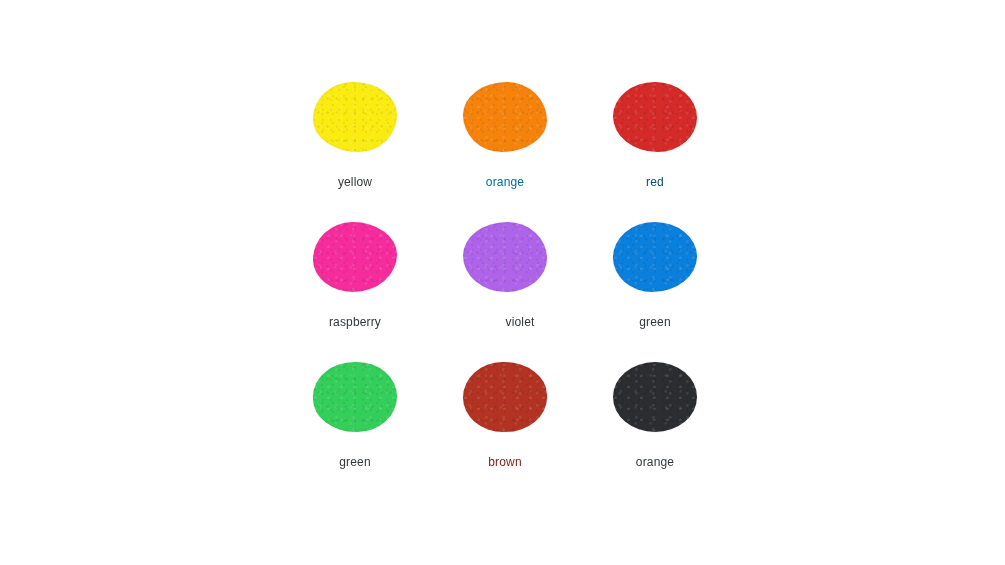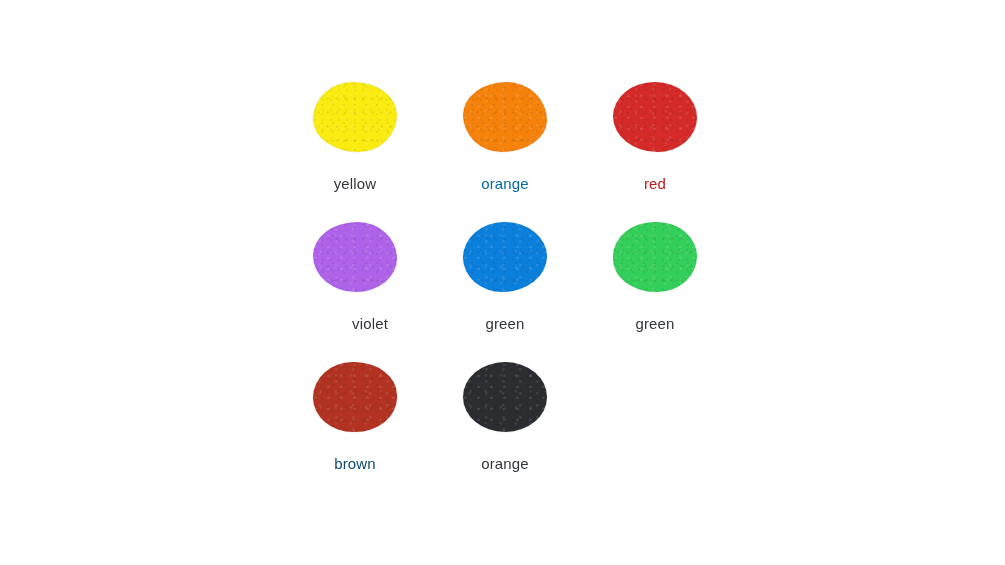--- a/index.html
+++ b/index.html
@@ -90,21 +90,21 @@
     content: "";
     position: absolute;
     inset: -1px;
     border-radius: inherit;
     box-shadow: inset 0 0 3px 1px rgba(0,0,0,0.05);
     pointer-events: none;
   }
 
   .swatch-label {
     margin-top: 20px;
-    font-size: 15px;
+    font-size: 12px;
     line-height: 1;
     letter-spacing: 0.15px;
     color: #33363a;
     text-align: right;
     white-space: nowrap;
   }
 </style>
 </head>
 <body style="background: rgb(255, 255, 255);">
 
@@ -121,23 +121,29 @@
     <div class="blob-wrap">
       <div class="blob s1" style="background-color: rgb(245, 130, 11);"></div>
     </div>
     <div class="swatch-label" style="color: #0369a1; margin-top: 20px;">orange</div>
   </div>
 
   <div class="swatch-cell">
     <div class="blob-wrap">
       <div class="blob s2" style="background-color: rgb(212, 42, 40);"></div>
     </div>
-    <div class="swatch-label" style="color: #b91c1c;">red</div>
+    <div class="swatch-label" style="color: #0c4a6e;">red</div>
   </div>
 
+  <div class="swatch-cell">
+    <div class="blob-wrap">
+      <div class="blob s3" style="background-color: rgb(246, 44, 156);"></div>
+    </div>
+    <div class="swatch-label" style="color: rgb(51, 54, 58);">raspberry</div>
+  </div>
 
   <div class="swatch-cell">
     <div class="blob-wrap">
       <div class="blob s4" style="background-color: rgb(174, 99, 232);"></div>
     </div>
     <div class="swatch-label" style="color: rgb(51, 54, 58); margin-left: 30px;">violet</div>
   </div>
 
   <div class="swatch-cell">
     <div class="blob-wrap">
@@ -150,21 +156,21 @@
     <div class="blob-wrap">
       <div class="blob s6" style="background-color: rgb(52, 206, 90);"></div>
     </div>
     <div class="swatch-label" style="color: rgb(51, 54, 58);">green</div>
   </div>
 
   <div class="swatch-cell">
     <div class="blob-wrap">
       <div class="blob s7" style="background-color: rgb(178, 51, 34);"></div>
     </div>
-    <div class="swatch-label" style="color: #0c4a6e;">brown</div>
+    <div class="swatch-label" style="color: #7f1d1d;">brown</div>
   </div>
 
   <div class="swatch-cell">
     <div class="blob-wrap">
       <div class="blob s8" style="background-color: rgb(43, 45, 49);"></div>
     </div>
     <div class="swatch-label" style="color: rgb(51, 54, 58);">orange</div>
   </div>
 
 </div>

